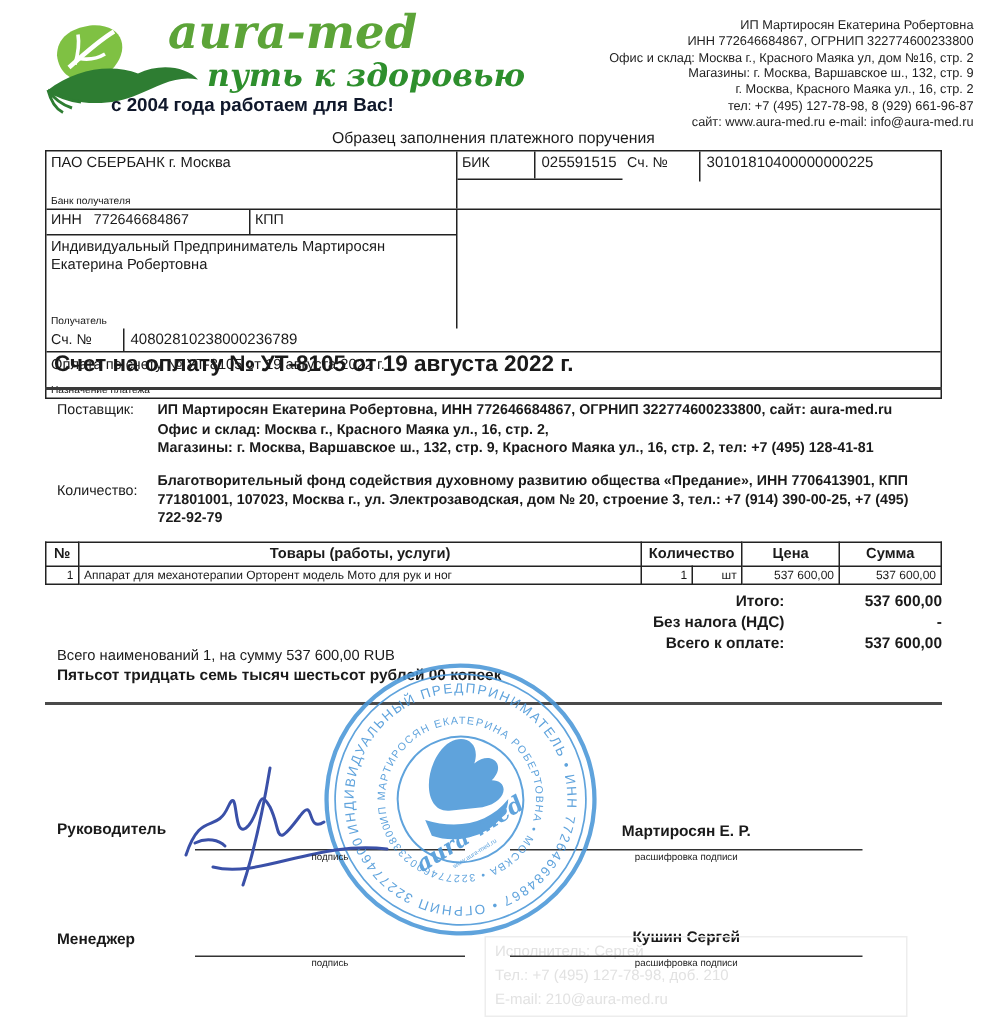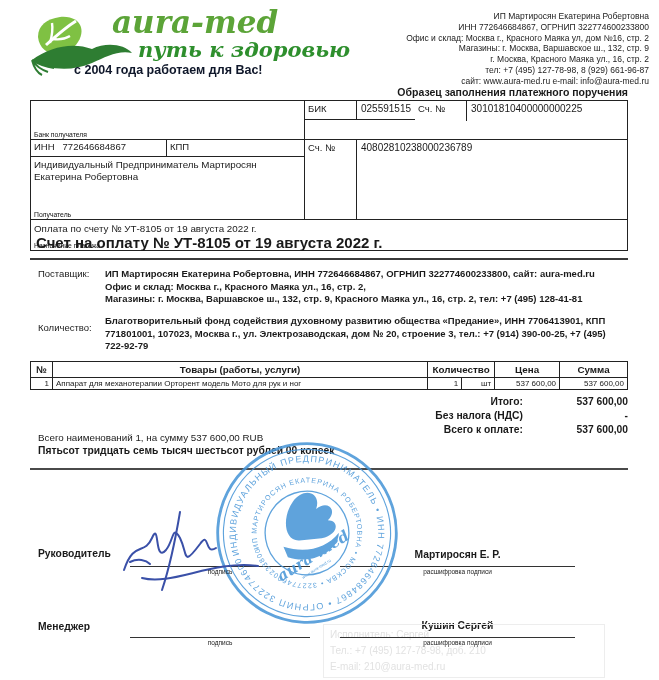--- a/index.html
+++ b/index.html
@@ -8,39 +8,39 @@
   
   .logo-icon{position:absolute;left:26px;top:14px;}
   .brand{position:absolute;left:112px;top:4px;font-family:"DejaVu Serif",serif;
          font-style:italic;font-weight:bold;font-size:31px;color:#5ca438;}
   .tagline{position:absolute;left:138px;top:37px;font-family:"DejaVu Serif",serif;
          font-style:italic;font-weight:bold;font-size:21px;color:#2e8f2d;}
   .slogan{position:absolute;left:74px;top:63px;font-weight:bold;font-size:12.5px;color:#0f172a;}
   .contacts{position:absolute;right:10px;top:11px;text-align:right;font-size:8.5px;
             line-height:10.8px;color:#222;}
   
-  .sample-title{position:absolute;left:30px;top:86px;width:598px;text-align:right;
-                font-weight:bold;font-size:10.5px;}
+  .sample-title{position:absolute;left:30px;top:86px;width:598px;text-align:center;
+                font-weight:normal;font-size:10.5px;}
   .bank-table{position:absolute;left:30px;top:100px;width:598px;border:1px solid #222;
               font-size:9.5px;box-sizing:border-box;}
   .bank-table .small{font-size:6.8px;color:#111;}
   .bt-row{display:flex;}
   .bt-left{width:274px;border-right:1px solid #222;box-sizing:border-box;}
   .bt-right{flex:1;display:flex;}
   .bt-top{border-bottom:1px solid #222;}
   .bt-top .bt-left{padding:2px 3px 1px 3px;display:flex;flex-direction:column;height:38px;}
   .bt-bankname{font-size:9.8px;}
   .bt-top .small{margin-top:auto;}
   .acct-row{display:flex;border-bottom:1px solid #222;}
   .acct-row:last-child{border-bottom:none;}
   .acct-lbl{width:52px;border-right:1px solid #222;padding:2px 3px;box-sizing:border-box;font-size:9.5px;}
   .acct-val{flex:1;padding:2px 4px;font-size:10px;}
   .bt-top .acct-row{height:18px;}
   .bt-top .acct-row:last-child{height:20px;}
-  .bt-mid{border-bottom:1px solid #222;}
+  .bt-mid{border-bottom:1px solid #222;flex-direction:column;}
   .bt-mid .bt-left{display:flex;flex-direction:column;height:79px;}
   .inn-row{display:flex;border-bottom:1px solid #222;height:16px;}
   .inn-cell{width:135px;padding:1px 3px;box-sizing:border-box;display:flex;gap:8px;}
   .kpp-cell{flex:1;border-left:1px solid #222;padding:1px 3px;}
   .recipient-name{padding:2px 3px;font-size:9.8px;line-height:12px;width:250px;}
   .bt-mid .small{margin-top:auto;padding:0 3px 1px 3px;}
   .bt-mid .bt-right{flex-direction:row;}
   .bt-bottom{padding:3px 3px 1px 3px;}
   .purpose-text{font-size:9.8px;margin-bottom:8px;}
   
@@ -101,20 +101,21 @@
     <div>г. Москва, Красного Маяка ул., 16, стр.  2</div>
     <div>тел: +7 (495) 127-78-98, 8 (929) 661-96-87</div>
     <div>сайт: www.aura-med.ru    e-mail: info@aura-med.ru</div>
   </div>
 
   <div class="sample-title">Образец заполнения платежного поручения</div>
 
   <div class="bank-table">
     <div class="bt-row bt-top">
       <div class="bt-left">
+        <div class="bt-bankname">ПАО СБЕРБАНК г. Москва</div>
         <div class="small">Банк получателя</div>
       </div>
       <div class="bt-right">
         <div class="acct-row">
           <div class="acct-lbl">БИК</div>
           <div class="acct-val">025591515</div>
         </div>
         <div class="acct-row">
           <div class="acct-lbl">Сч. №</div>
           <div class="acct-val">30101810400000000225</div>

